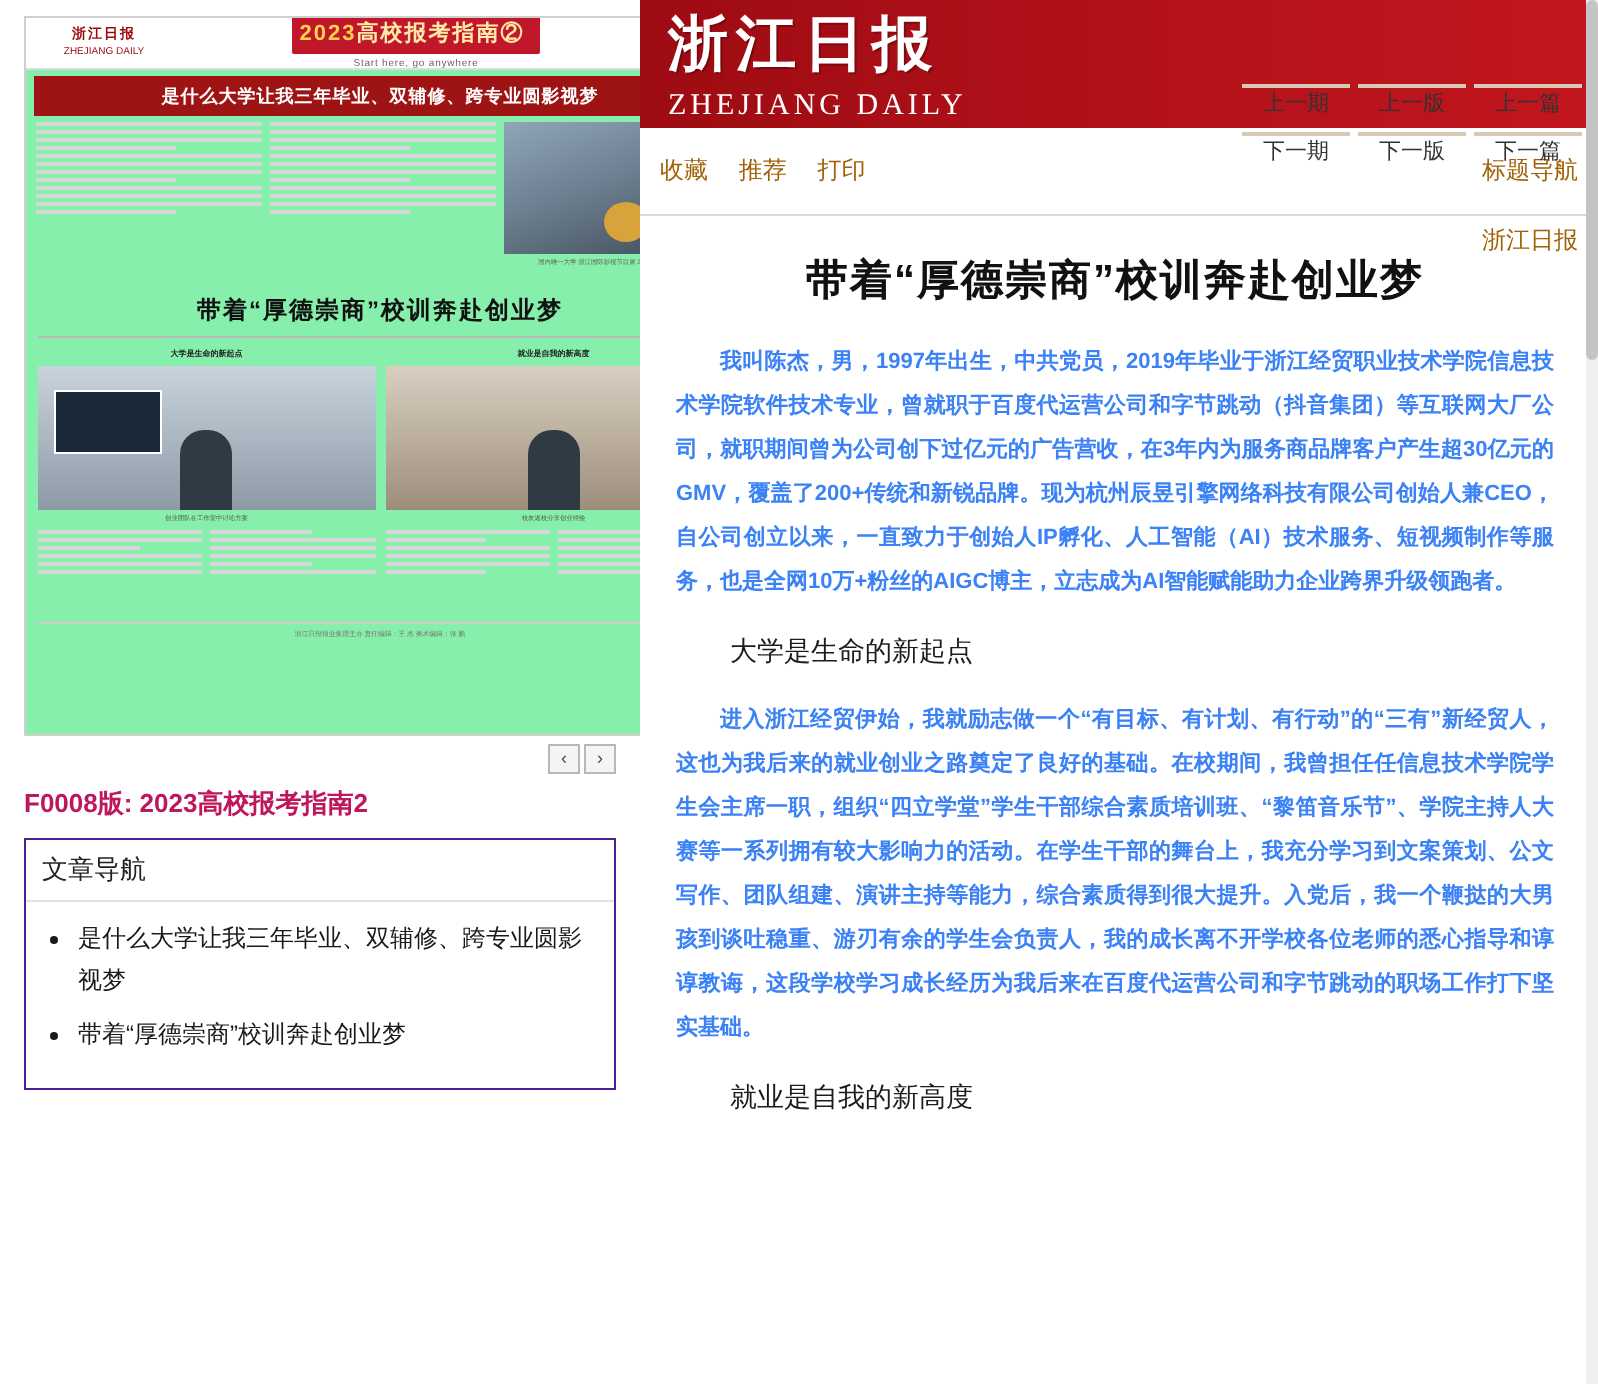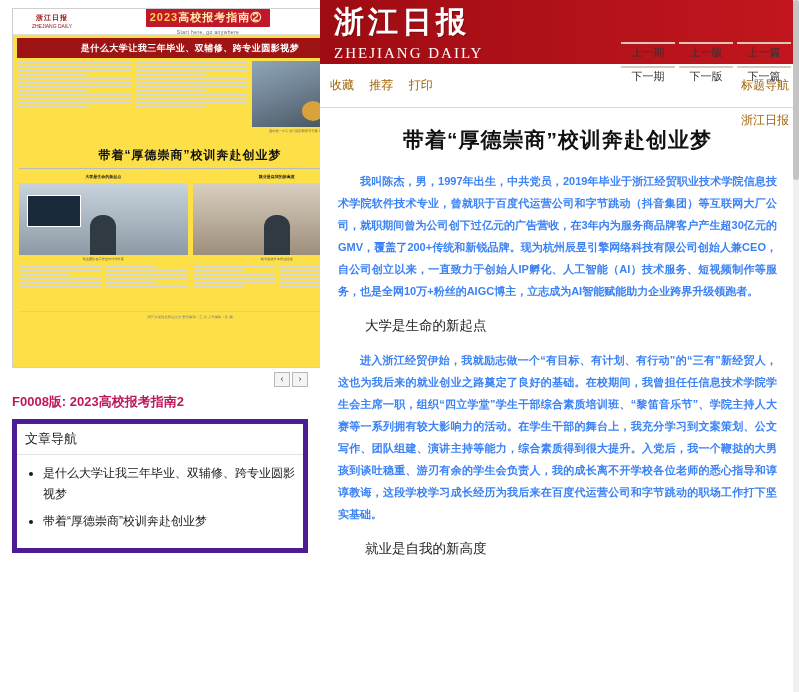--- a/index.html
+++ b/index.html
@@ -23,21 +23,21 @@
     width: 320px;
     flex: 0 0 320px;
     padding: 8px 10px 0 12px;
     background: #ffffff;
   }
   .paper-thumb {
     position: relative;
     width: 356px;
     height: 360px;
     border: 1px solid #cfcfcf;
-    background: #fde047;
+    background: #86efac;
     overflow: hidden;
     font-size: 3px;
     line-height: 1.35;
     color: #444;
   }
   .pt-masthead {
     height: 26px;
     border-bottom: 1px solid #ddd;
     display: flex;
     align-items: center;
@@ -251,21 +251,21 @@
     padding: 0;
   }
   .page-label {
     font-size: 13px;
     color: #be185d;
     font-weight: bold;
     margin: 6px 0 8px;
   }
   .guide-box {
     width: 296px;
-    border: 5px solid #4c1d95;
+    border: 1px solid #4c1d95;
     background: #fff;
   }
   .guide-head {
     font-size: 13px;
     padding: 6px 8px;
     border-bottom: 1px solid #e2e2e2;
     color: #222;
   }
   .guide-list {
     margin: 0;

